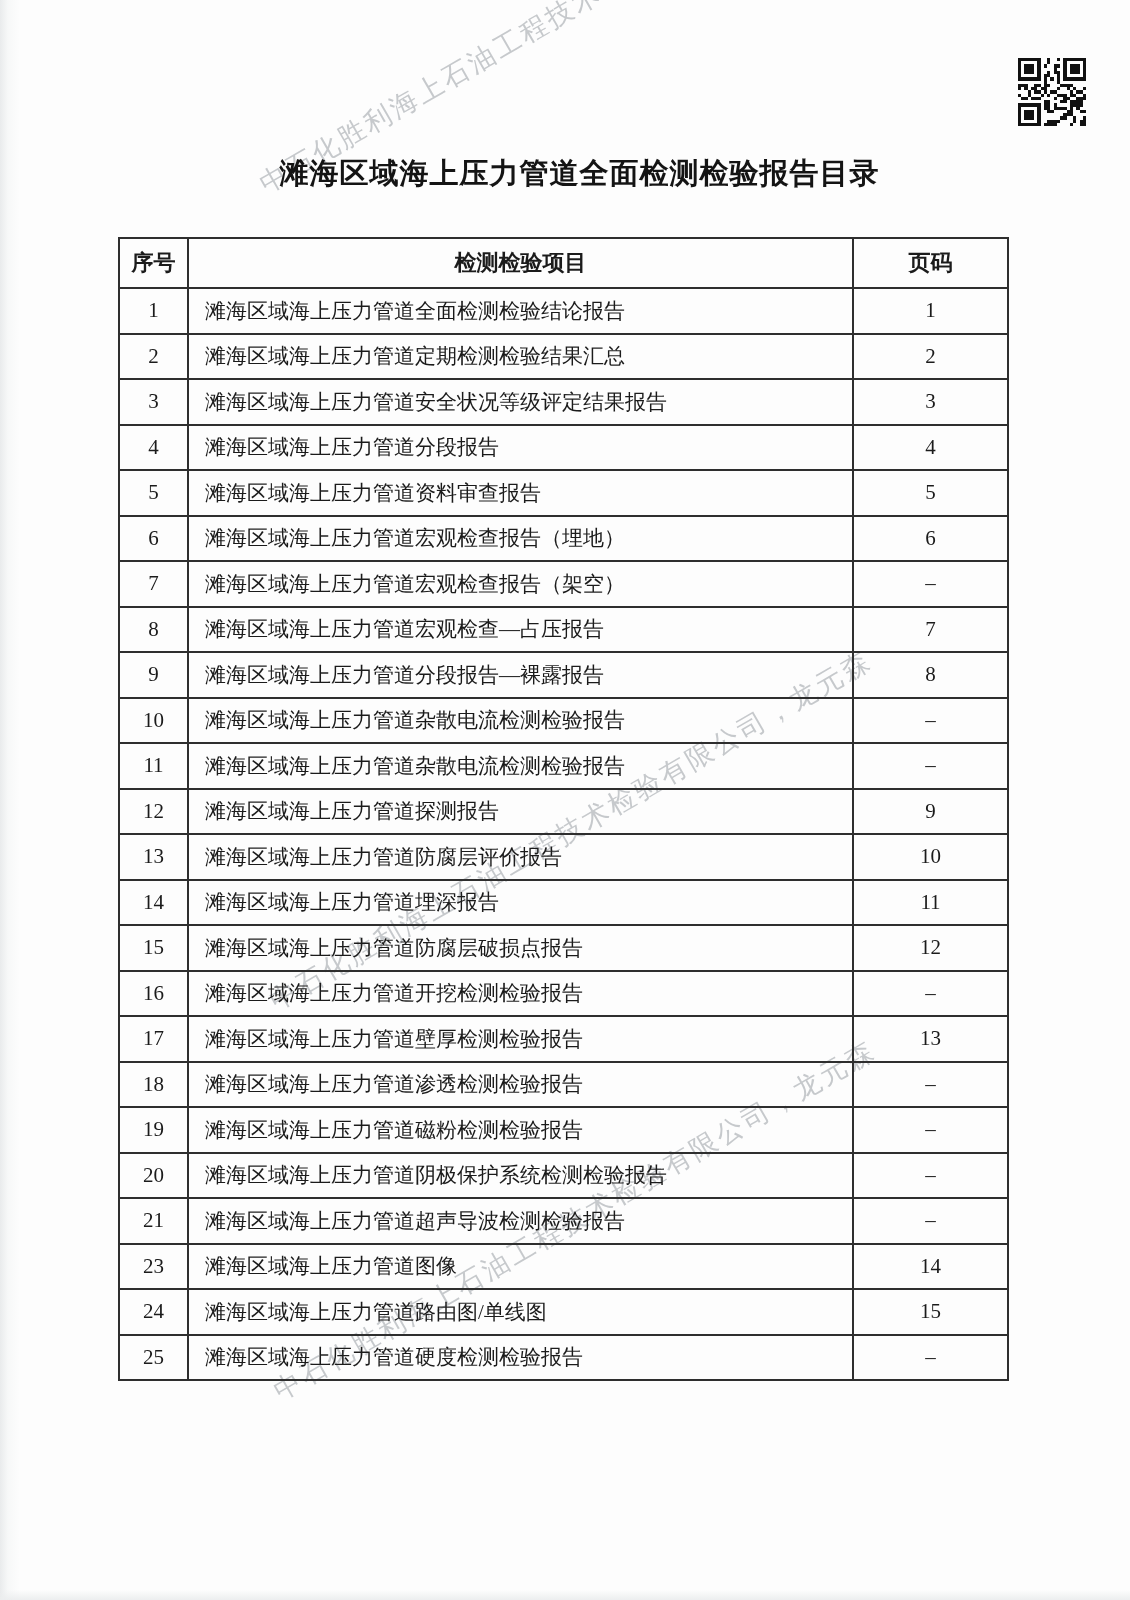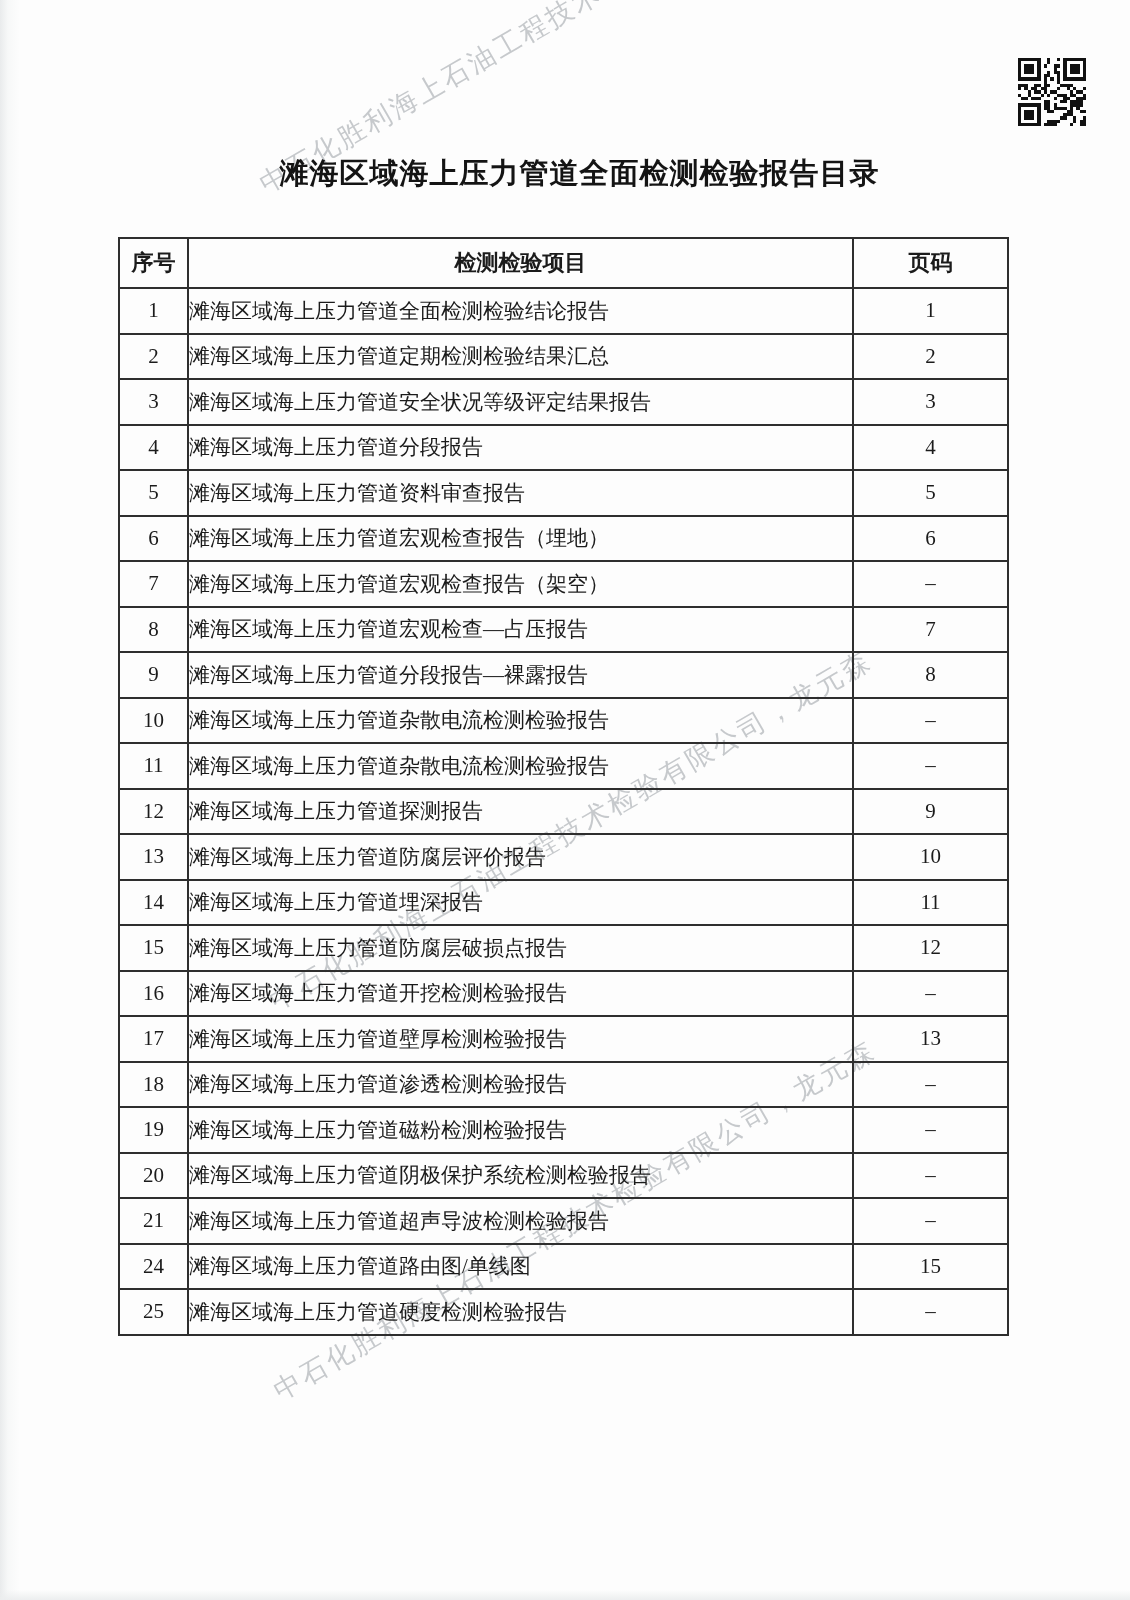--- a/index.html
+++ b/index.html
@@ -46,21 +46,21 @@
   }
   col.c-no{width:69px;}
   col.c-item{width:665px;}
   col.c-pg{width:155px;}
   table.toc th{
     height:46px;font-size:22px;font-weight:700;
     font-family:"Liberation Serif","DejaVu Serif",serif;
   }
   table.toc td{height:41.5px;font-size:21px;}
   td.cell-no,td.cell-pg{text-align:center;}
-  td.cell-item{text-align:left;padding-left:0;}
+  td.cell-item{text-align:left;padding-left:16px;border-radius:13px;}
 </style>
 </head>
 <body>
 
 <div class="scan-edge-left"></div>
 <div class="scan-edge-bottom"></div>
 
 <div class="watermark wm-a">中石化胜利海上石油工程技术检验有限公司，龙元森</div>
 <div class="watermark wm-b">中石化胜利海上石油工程技术检验有限公司，龙元森</div>
 <div class="watermark wm-c">中石化胜利海上石油工程技术检验有限公司，龙元森</div>
@@ -317,20 +317,25 @@
     <td class="cell-no">20</td>
     <td class="cell-item">滩海区域海上压力管道阴极保护系统检测检验报告</td>
     <td class="cell-pg">–</td>
   </tr>
       <tr>
     <td class="cell-no">21</td>
     <td class="cell-item">滩海区域海上压力管道超声导波检测检验报告</td>
     <td class="cell-pg">–</td>
   </tr>
       <tr>
+    <td class="cell-no">23</td>
+    <td class="cell-item">滩海区域海上压力管道图像</td>
+    <td class="cell-pg">14</td>
+  </tr>
+      <tr>
     <td class="cell-no">24</td>
     <td class="cell-item">滩海区域海上压力管道路由图/单线图</td>
     <td class="cell-pg">15</td>
   </tr>
       <tr>
     <td class="cell-no">25</td>
     <td class="cell-item">滩海区域海上压力管道硬度检测检验报告</td>
     <td class="cell-pg">–</td>
   </tr>
     </tbody>

